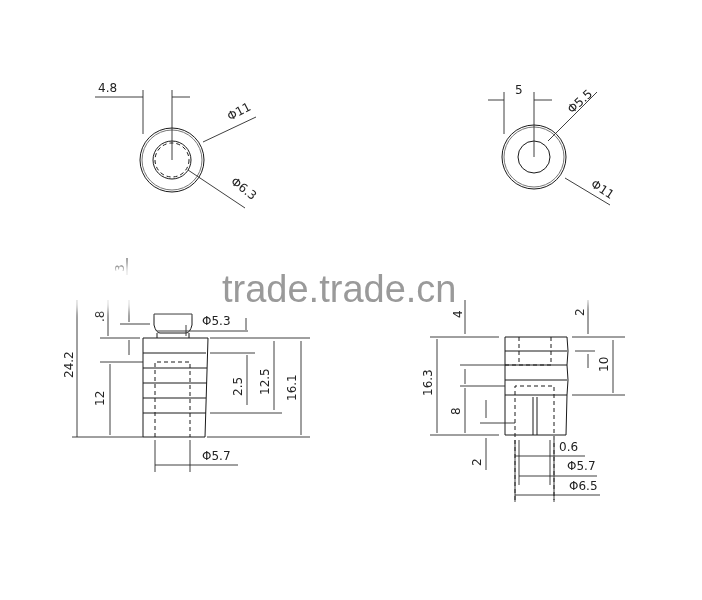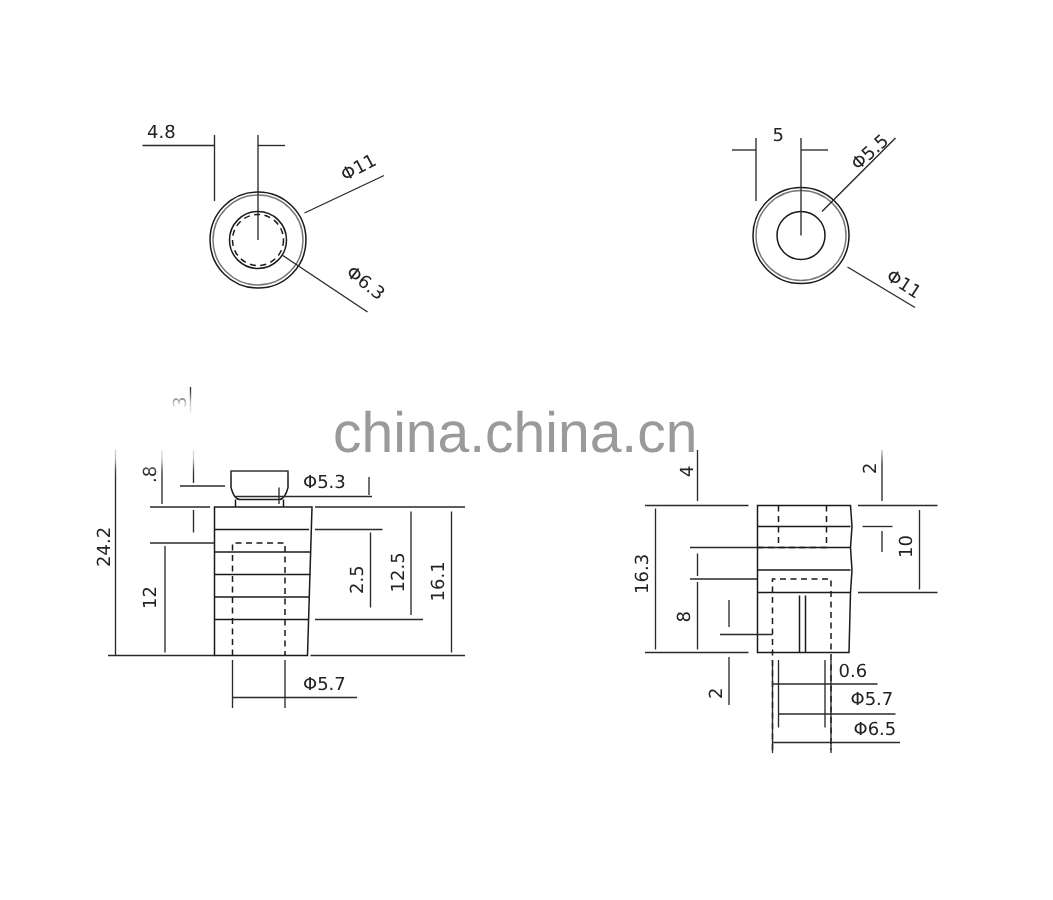--- a/index.html
+++ b/index.html
@@ -149,13 +149,13 @@
   <text x="0" y="0" class="dim-text" transform="translate(608,372) rotate(-90)">10</text>
   <text x="0" y="0" class="dim-text" transform="translate(481,466) rotate(-90)">2</text>
   <text x="559" y="451" class="dim-text">0.6</text>
   <text x="567" y="470" class="dim-text">Φ5.7</text>
   <text x="569" y="490" class="dim-text">Φ6.5</text>
 </svg>
 
 <div class="blur" style="left:72px;top:288px;width:130px;height:22px;"></div>
 <div class="blur" style="left:105px;top:265px;width:45px;height:25px;"></div>
 <div class="blur" style="left:560px;top:282px;width:40px;height:22px;"></div>
-<div class="watermark">china.china.cn</div>
+<div class="watermark">trade.trade.cn</div>
 
 </body></html>

